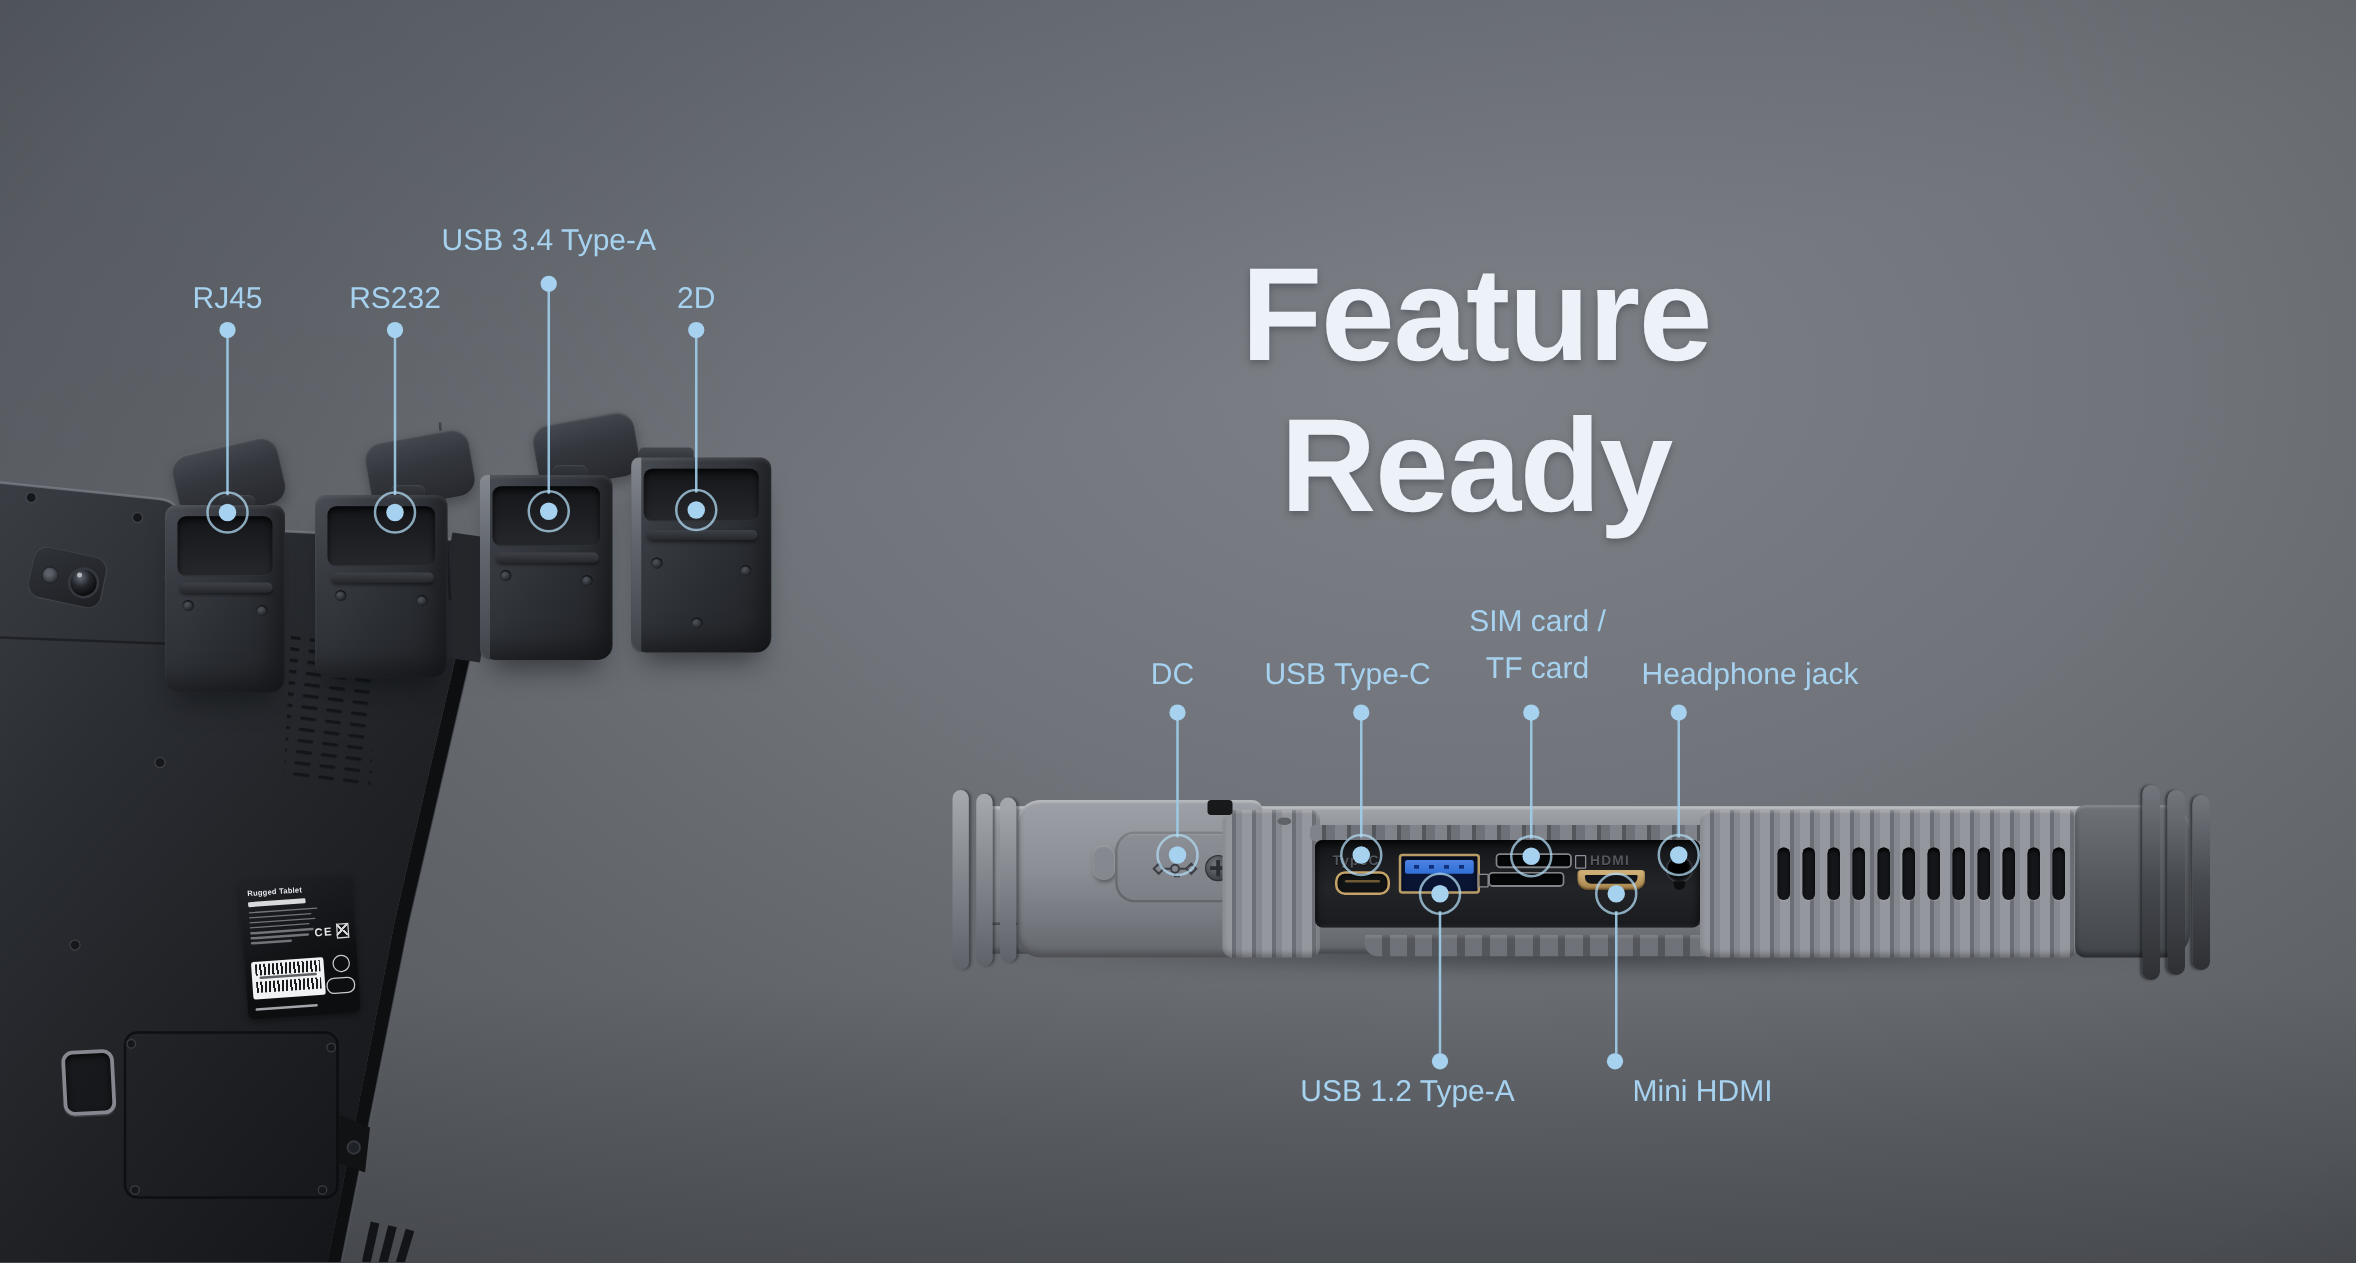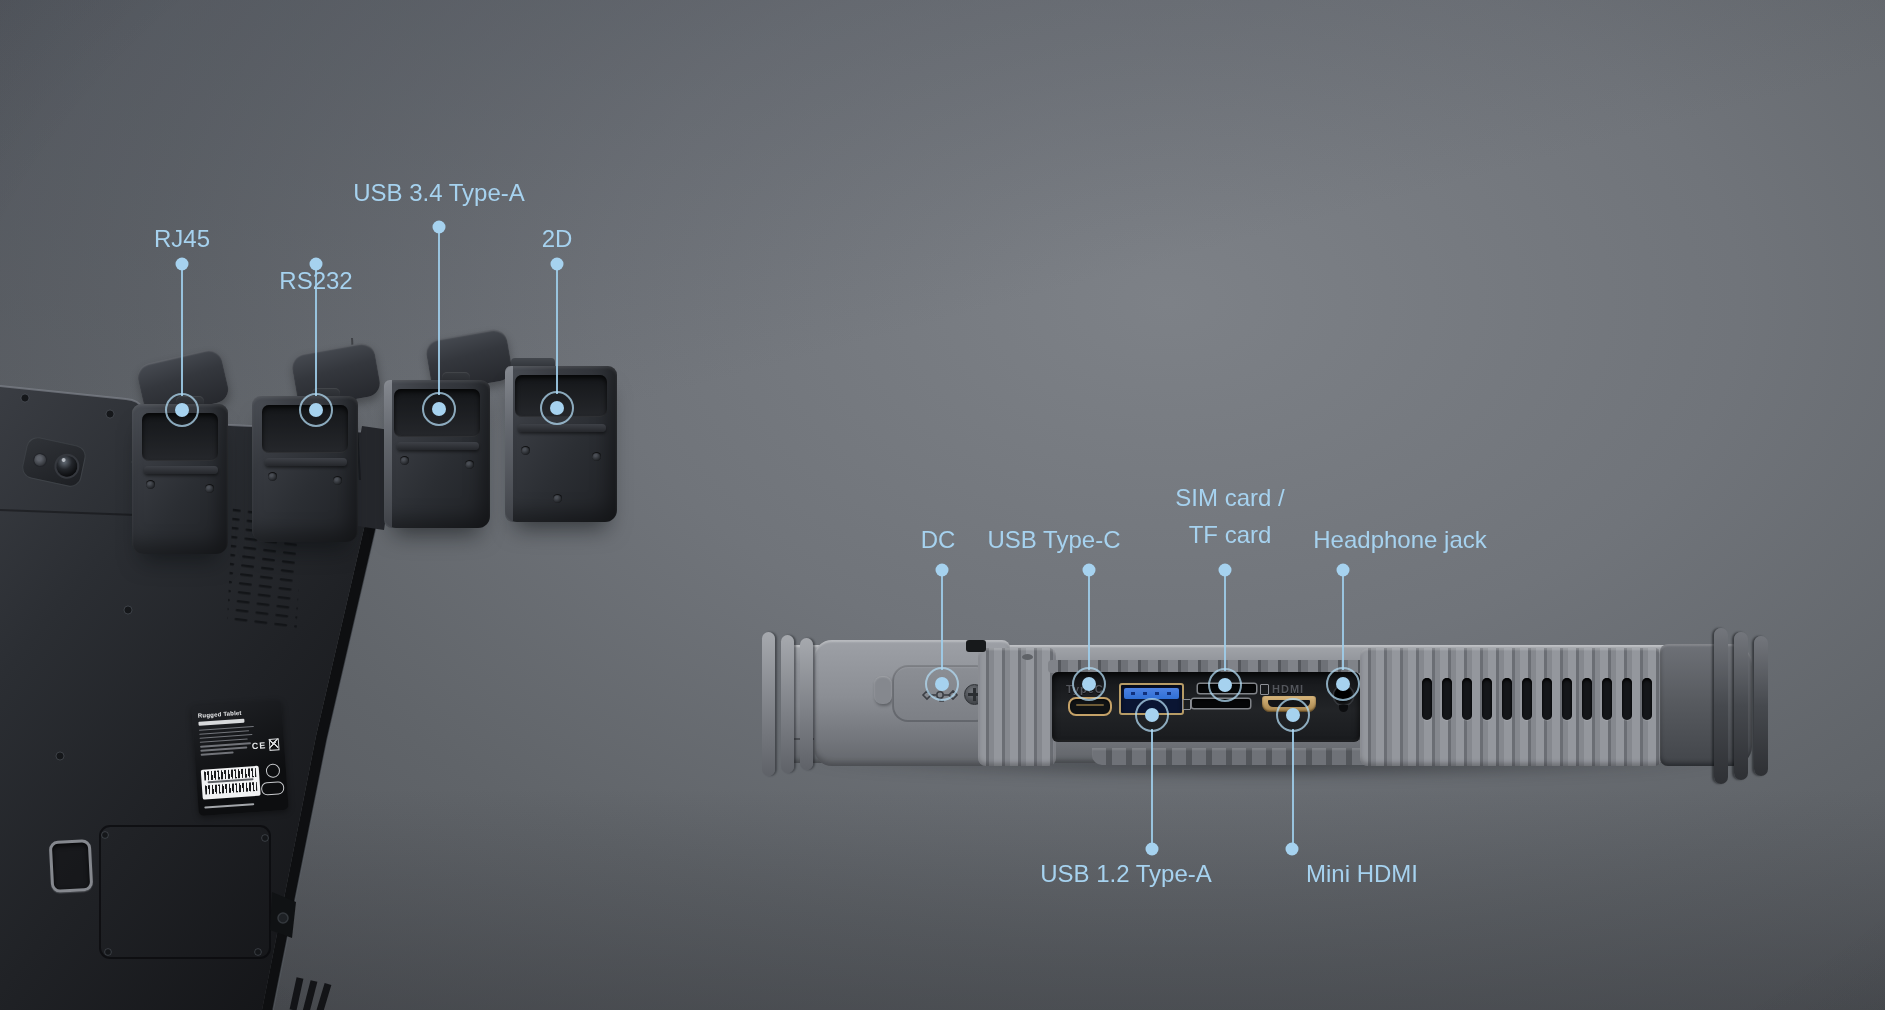--- a/index.html
+++ b/index.html
@@ -181,20 +181,21 @@
     background:linear-gradient(180deg,#6e7177 0%,#56595e 50%,#42454a 100%);
     box-shadow:inset 0 2px 2px rgba(255,255,255,.18), inset 0 -3px 4px rgba(12,13,15,.45);}
   .sd-nub{position:absolute;left:204px;top:12px;width:20px;height:12px;border-radius:3px;background:#17191b;}
   .sd-pin{position:absolute;left:260px;top:26px;width:11px;height:6px;border-radius:50%;background:#5f6267;}
 </style>
 </head>
 <body>
 
 <div class="stage">
 
+  <div class="title">Feature Ready</div>
 
   <svg class="back-svg" width="640" height="680" viewBox="0 0 640 680">
     <defs>
       <linearGradient id="gBody" x1="0" y1="0" x2="0.75" y2="1">
         <stop offset="0" stop-color="#3a3d43"></stop>
         <stop offset="0.3" stop-color="#2b2e33"></stop>
         <stop offset="0.62" stop-color="#202226"></stop>
         <stop offset="1" stop-color="#141518"></stop>
       </linearGradient>
       <pattern id="vents" width="20" height="9" patternUnits="userSpaceOnUse" patternTransform="rotate(4)">
@@ -377,21 +378,21 @@
     </div>
   </div>
 
   <div class="co-label" style="left:182px;top:225px;">RJ45</div>
   <div class="co-dot" style="left:182px;top:264px;"></div>
   <div class="co-line" style="left:182px;top:270px;height:126px;"></div>
   <div class="co-ring" style="left:182px;top:410px;">
       <i></i>
     </div>
 
-  <div class="co-label" style="left:316px;top:225px;margin-top:42px;">RS232</div>
+  <div class="co-label" style="left:316px;top:225px;">RS232</div>
   <div class="co-dot" style="left:316px;top:264px;"></div>
   <div class="co-line" style="left:316px;top:270px;height:126px;"></div>
   <div class="co-ring" style="left:316px;top:410px;">
       <i></i>
     </div>
 
   <div class="co-label" style="left:439px;top:179px;">USB 3.4 Type-A</div>
   <div class="co-dot" style="left:439px;top:227px;"></div>
   <div class="co-line" style="left:439px;top:233px;height:162px;"></div>
   <div class="co-ring" style="left:439px;top:409px;">
@@ -405,21 +406,21 @@
       <i></i>
     </div>
 
   <div class="co-label" style="left:938px;top:526px;">DC</div>
   <div class="co-dot" style="left:942px;top:570px;"></div>
   <div class="co-line" style="left:942px;top:576px;height:94px;"></div>
   <div class="co-ring" style="left:942px;top:684px;">
       <i></i>
     </div>
 
-  <div class="co-label" style="left:1054px;top:526px;">USB Type-C</div>
+  <div class="co-label" style="left:1078px;top:526px;">USB Type-C</div>
   <div class="co-dot" style="left:1089px;top:570px;"></div>
   <div class="co-line" style="left:1089px;top:576px;height:94px;"></div>
   <div class="co-ring" style="left:1089px;top:684px;">
       <i></i>
     </div>
 
   <div class="co-label" style="left:1230px;top:484px;">
     <span>SIM card /</span>
     <span class="l2">TF card</span>
   </div>

